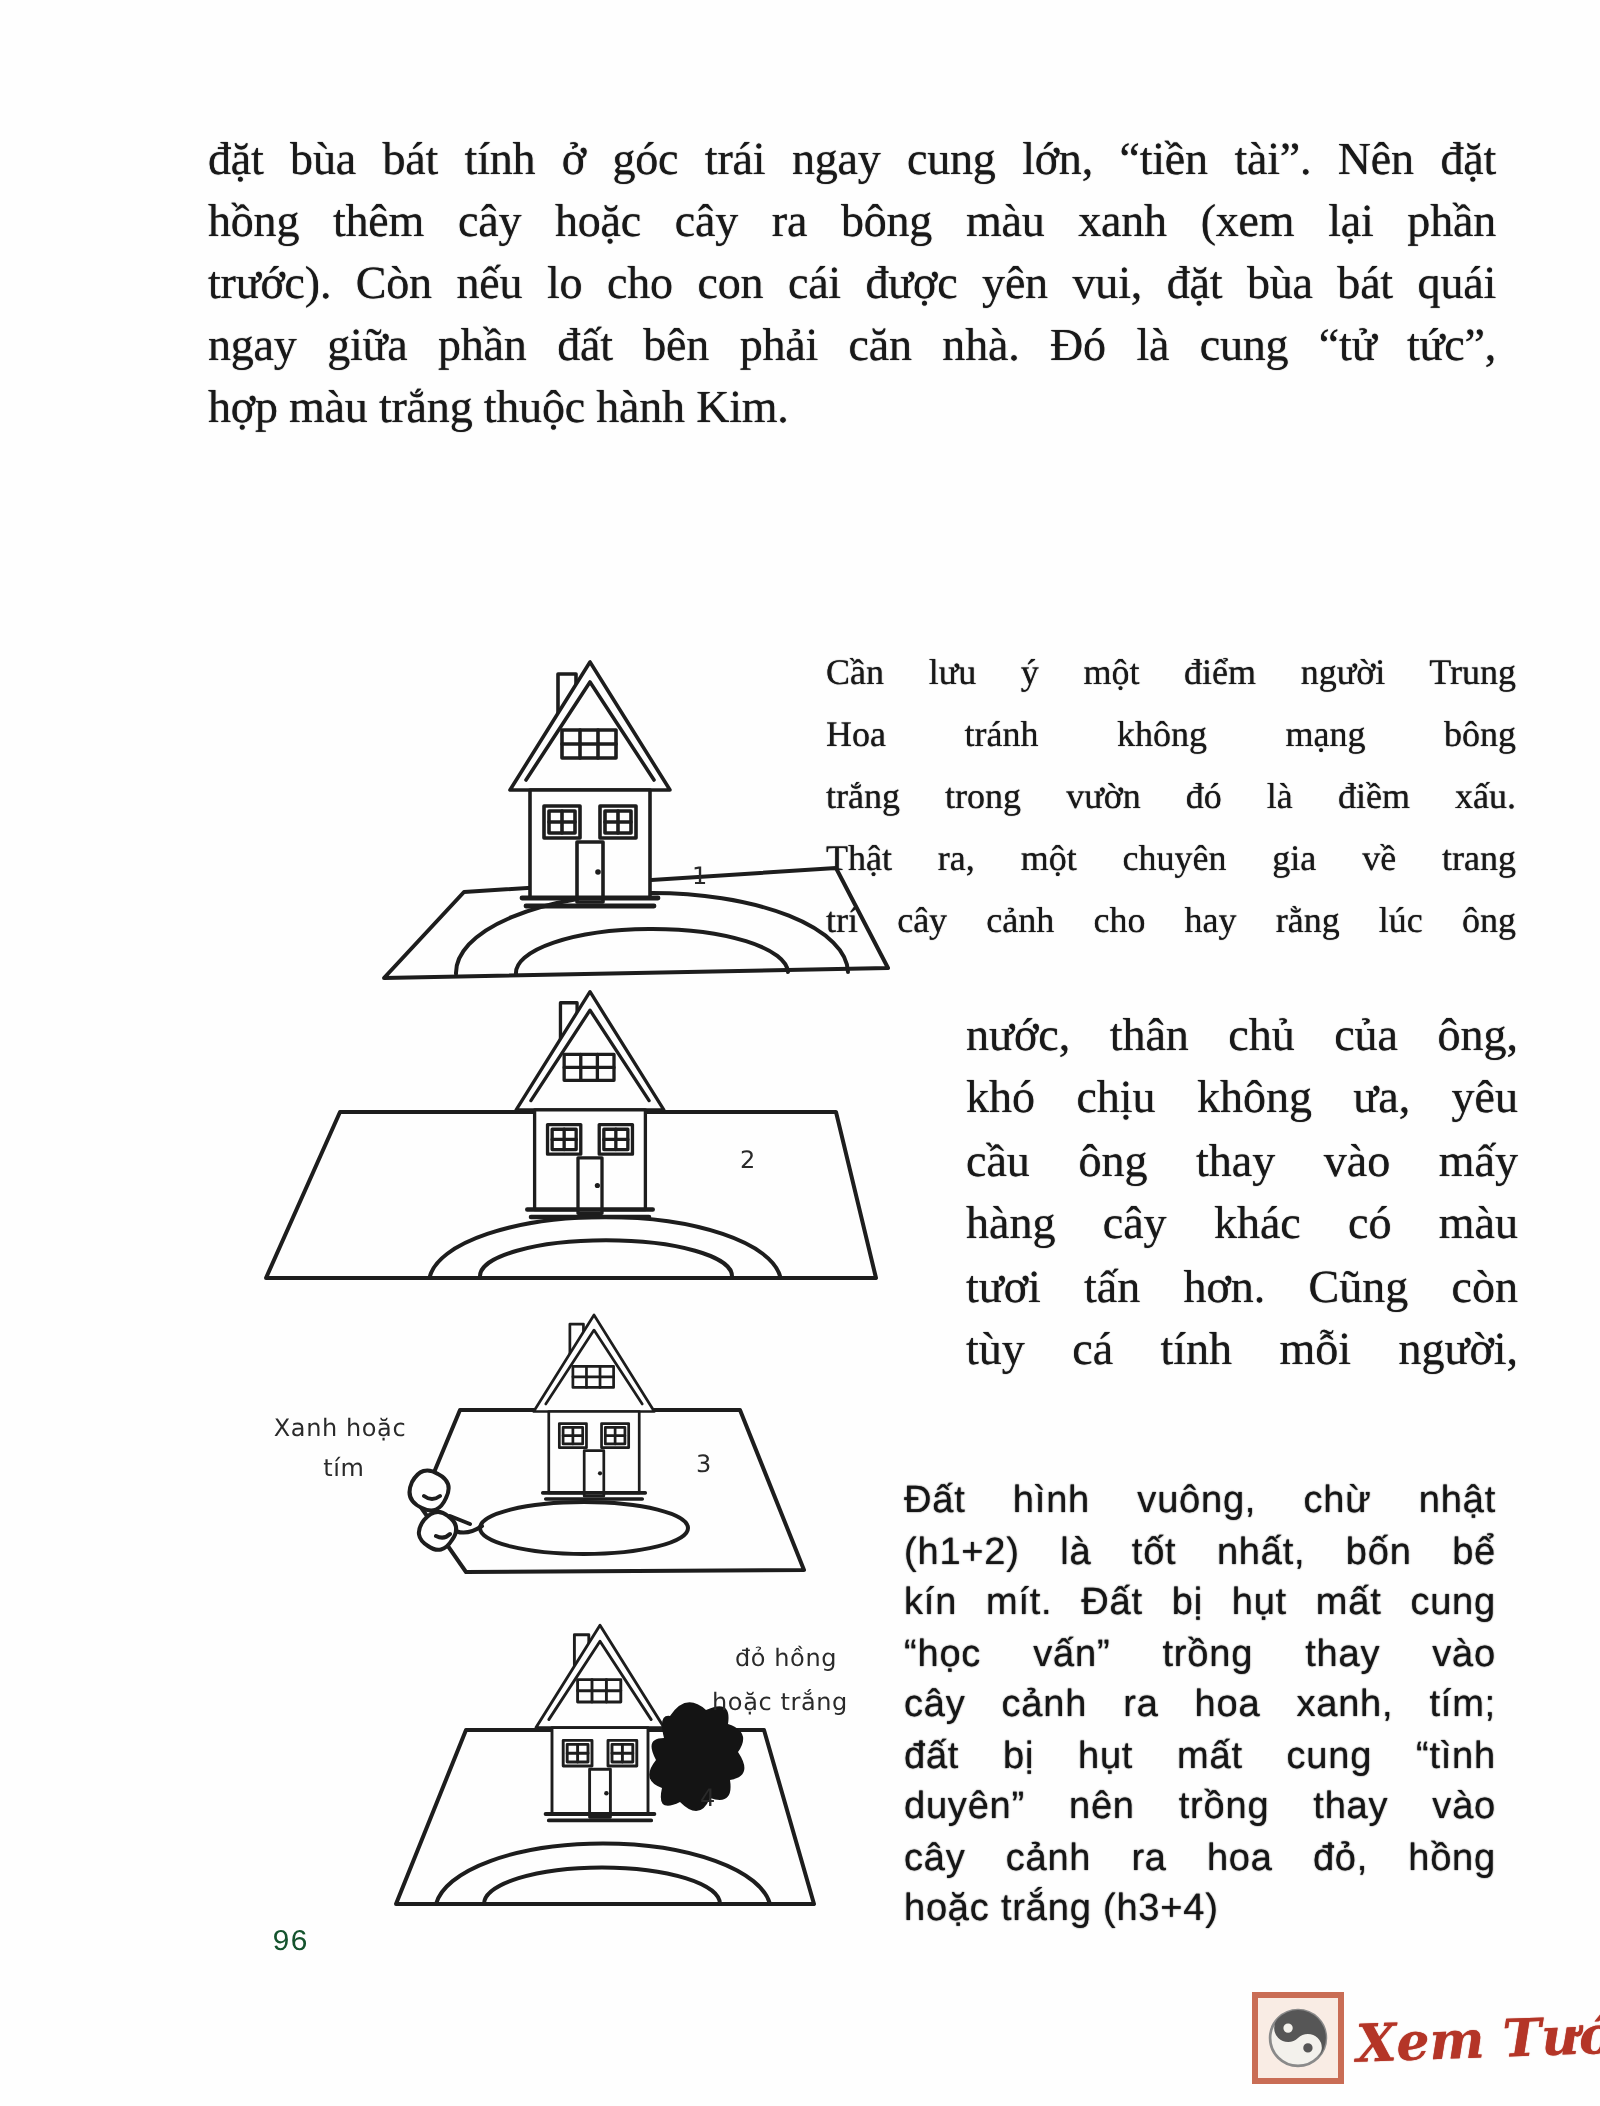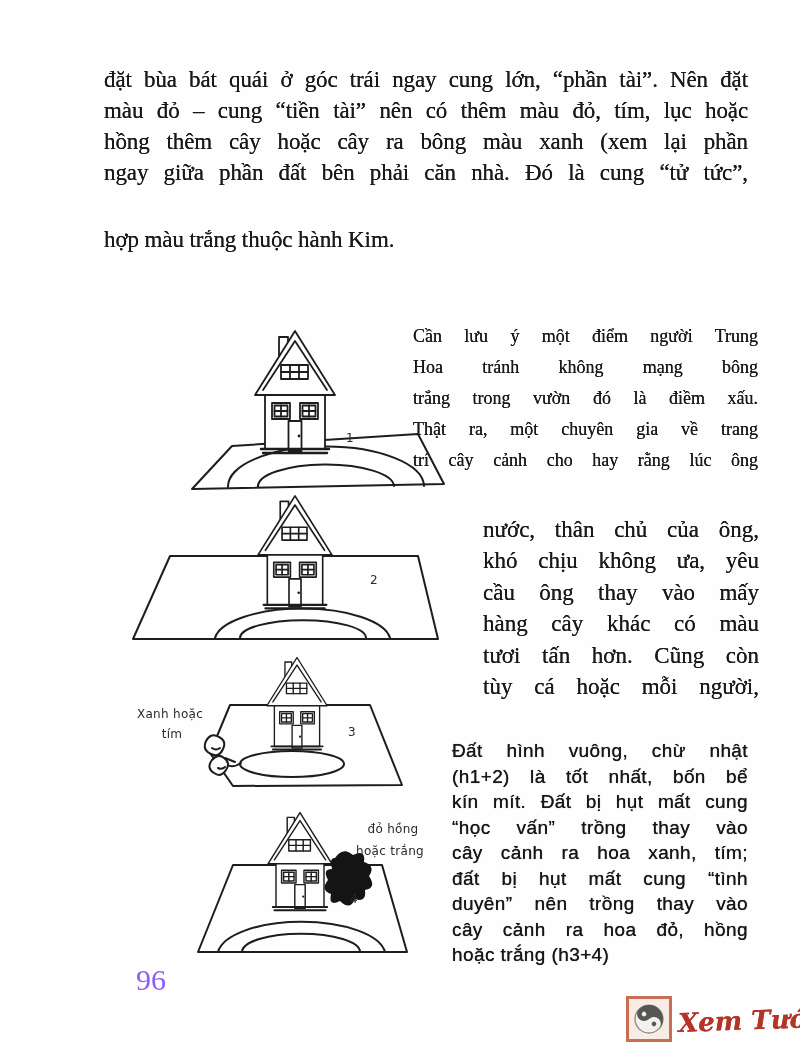--- a/index.html
+++ b/index.html
@@ -10,43 +10,43 @@
     font-family:"Liberation Serif",serif;
   }
   .textblock{position:absolute;}
   .tline{display:block;}
   .serif .tline{
     font-family:"Liberation Serif",serif;
     color:#191919;
     text-shadow:0 0 0.5px #1a1a1a;
   }
   .justify .tline{text-align:justify;text-align-last:justify;}
-  .last-auto .tline:last-child{text-align-last:left;margin-top:36px;}
+  .last-auto .tline:last-child{text-align-last:left;}
   .intro{left:104px;top:64px;width:644px;font-size:23px;line-height:31px;letter-spacing:-0.1px;}
   .para1{left:413px;top:321px;width:345px;font-size:18px;line-height:31px;}
-  .para2{left:483px;top:502px;width:276px;font-size:23px;line-height:31.4px;margin-top:12px;}
+  .para2{left:483px;top:502px;width:276px;font-size:23px;line-height:31.4px;}
   .note{
     left:452px;top:738px;width:296px;
     font-size:19px;line-height:25.5px;letter-spacing:0.4px;
     font-family:Liberation Sans, sans-serif;color:#161616;
     text-shadow:0 0 0.7px #161616;
   }
   .note .tline{text-align:justify;text-align-last:justify;}
   .note .tline:last-child{text-align-last:left;}
   .fig{position:absolute;}
   .fig svg{display:block;}
   .fig text{
     font-family:"DejaVu Sans",sans-serif;
     fill:#2a2a2a;
   }
   .fignum{font-size:12px;}
   .figlabel{font-size:12px;letter-spacing:0.3px;}
   .pageno{
     position:absolute;left:136px;top:963px;
-    font-family:Liberation Serif, serif;font-size:30px;color:#8b5cf6;
+    font-family:Liberation Mono, monospace;font-size:15px;color:#14532d;
   }
   .watermark{
     position:absolute;left:626px;top:996px;display:flex;align-items:center;
   }
   .yy-box{
     width:46px;height:46px;box-sizing:border-box;
     border:3px solid #c96d55;background:#f9ece4;
     display:flex;align-items:center;justify-content:center;
   }
   .wm-text{
@@ -80,42 +80,42 @@
           <path d="M56,76.5 V87.5 M49.5,82 H62.5"></path>
           <rect x="35.5" y="92" width="13" height="30" fill="#fefefe"></rect>
           <circle cx="46" cy="107" r="1.4" fill="#1d1d1d" stroke="none"></circle>
           <path d="M8,120 H76 M10,124 H74" stroke-width="2.4"></path>
         </g>
       </symbol>
     </defs>
   </svg>
 
   <div class="textblock intro serif justify last-auto">
-      <div class="tline">đặt bùa bát quái ở góc trái ngay cung lớn, “phần tài”. Nên đặt</div>
-      <div class="tline">màu đỏ – cung “tiền tài” nên có thêm màu đỏ, tím, lục hoặc</div>
+      <div class="tline">đặt bùa bát tính ở góc trái ngay cung lớn, “tiền tài”. Nên đặt</div>
       <div class="tline">hồng thêm cây hoặc cây ra bông màu xanh (xem lại phần</div>
+      <div class="tline">trước). Còn nếu lo cho con cái được yên vui, đặt bùa bát quái</div>
       <div class="tline">ngay giữa phần đất bên phải căn nhà. Đó là cung “tử tức”,</div>
       <div class="tline">hợp màu trắng thuộc hành Kim.</div>
     </div>
 
   <div class="textblock para1 serif justify">
       <div class="tline">Cần lưu ý một điểm người Trung</div>
       <div class="tline">Hoa tránh không mạng bông</div>
       <div class="tline">trắng trong vườn đó là điềm xấu.</div>
       <div class="tline">Thật ra, một chuyên gia về trang</div>
       <div class="tline">trí cây cảnh cho hay rằng lúc ông</div>
     </div>
 
   <div class="textblock para2 serif justify">
       <div class="tline">nước, thân chủ của ông,</div>
       <div class="tline">khó chịu không ưa, yêu</div>
       <div class="tline">cầu ông thay vào mấy</div>
       <div class="tline">hàng cây khác có màu</div>
       <div class="tline">tươi tấn hơn. Cũng còn</div>
-      <div class="tline">tùy cá hoặc mỗi người,</div>
+      <div class="tline">tùy cá tính mỗi người,</div>
     </div>
 
   <div class="textblock note">
       <div class="tline">Đất hình vuông, chừ nhật</div>
       <div class="tline">(h1+2) là tốt nhất, bốn bể</div>
       <div class="tline">kín mít. Đất bị hụt mất cung</div>
       <div class="tline">“học vấn” trồng thay vào</div>
       <div class="tline">cây cảnh ra hoa xanh, tím;</div>
       <div class="tline">đất bị hụt mất cung “tình</div>
       <div class="tline">duyên” nên trồng thay vào</div>

